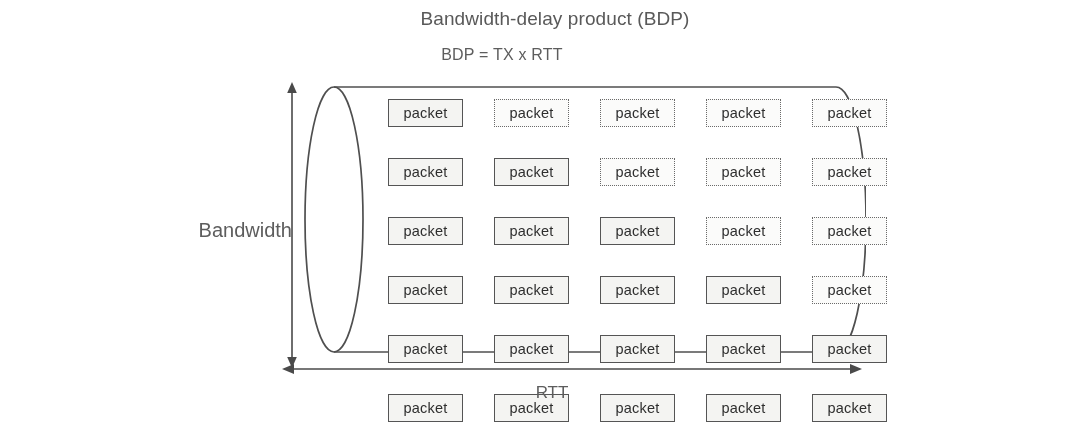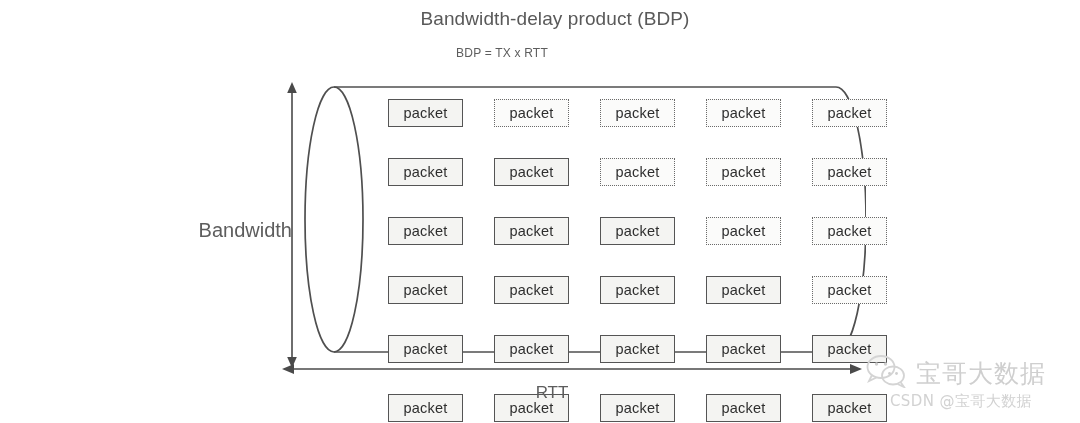--- a/index.html
+++ b/index.html
@@ -14,21 +14,21 @@
   #stage{position:absolute;inset:0;}
 
   
   .title{
     position:absolute;left:15px;top:8px;width:1080px;
     text-align:center;font-size:19px;color:#595959;
     letter-spacing:.1px;
   }
   .subtitle{
     position:absolute;left:0;top:46px;width:1004px;
-    text-align:center;font-size:12px;color:#5d5d5d;
+    text-align:center;font-size:16px;color:#5d5d5d;
     letter-spacing:.2px;
   }
 
   
   .bw-arrow{position:absolute;left:282px;top:82px;}
   .bw-label{
     position:absolute;left:172px;top:219px;width:120px;
     text-align:right;font-size:20px;color:#5d5d5d;
   }
 
@@ -144,32 +144,14 @@
 
   <div class="rtt-arrow">
     <svg width="580" height="14" viewBox="0 0 580 14">
       <line x1="10" y1="7" x2="572" y2="7" stroke="#4a4a4a" stroke-width="1.5"></line>
       <polygon points="0,7 12,2 12,12" fill="#4a4a4a"></polygon>
       <polygon points="580,7 568,2 568,12" fill="#4a4a4a"></polygon>
     </svg>
   </div>
   <div class="rtt-label">RTT</div>
 
-  <div class="wm">
-    <div class="wm-row">
-      <span>
-        <svg width="42" height="34" viewBox="0 0 42 34">
-          <ellipse cx="15" cy="13" rx="13.5" ry="11" fill="none" stroke="#d4d4d4" stroke-width="1.8"></ellipse>
-          <path d="M 6 21 L 3 27 L 10.5 23.5" fill="none" stroke="#d4d4d4" stroke-width="1.8"></path>
-          <circle cx="10.5" cy="10" r="1.7" fill="#cfcfcf"></circle>
-          <circle cx="19.5" cy="10" r="1.7" fill="#cfcfcf"></circle>
-          <ellipse cx="27" cy="21.5" rx="11" ry="9" fill="none" stroke="#d4d4d4" stroke-width="1.8"></ellipse>
-          <path d="M 34.5 28 L 38 33 L 31.5 30" fill="none" stroke="#d4d4d4" stroke-width="1.8"></path>
-          <circle cx="23.5" cy="19.5" r="1.4" fill="#cfcfcf"></circle>
-          <circle cx="30.5" cy="19.5" r="1.4" fill="#cfcfcf"></circle>
-        </svg>
-      </span>
-      <span class="wm-brand">宝哥大数据</span>
-    </div>
-    <div class="wm-sub">CSDN @宝哥大数据</div>
-  </div>
 
 </div>
 
 </body></html>

